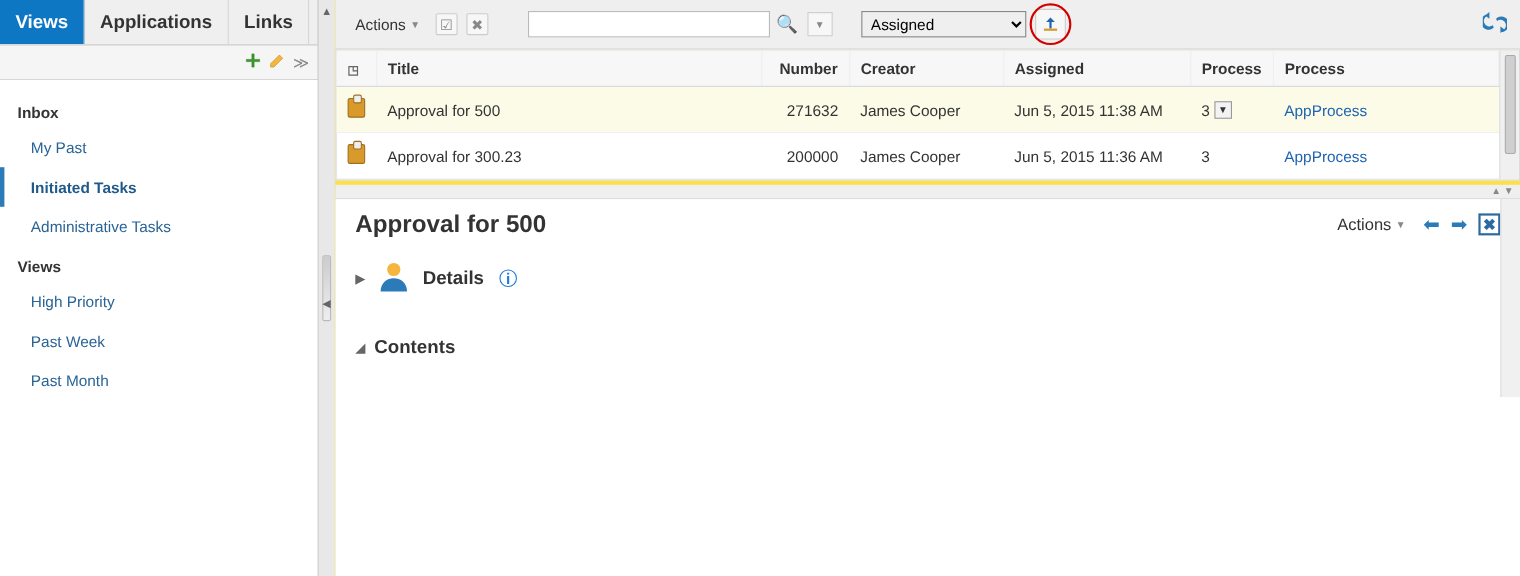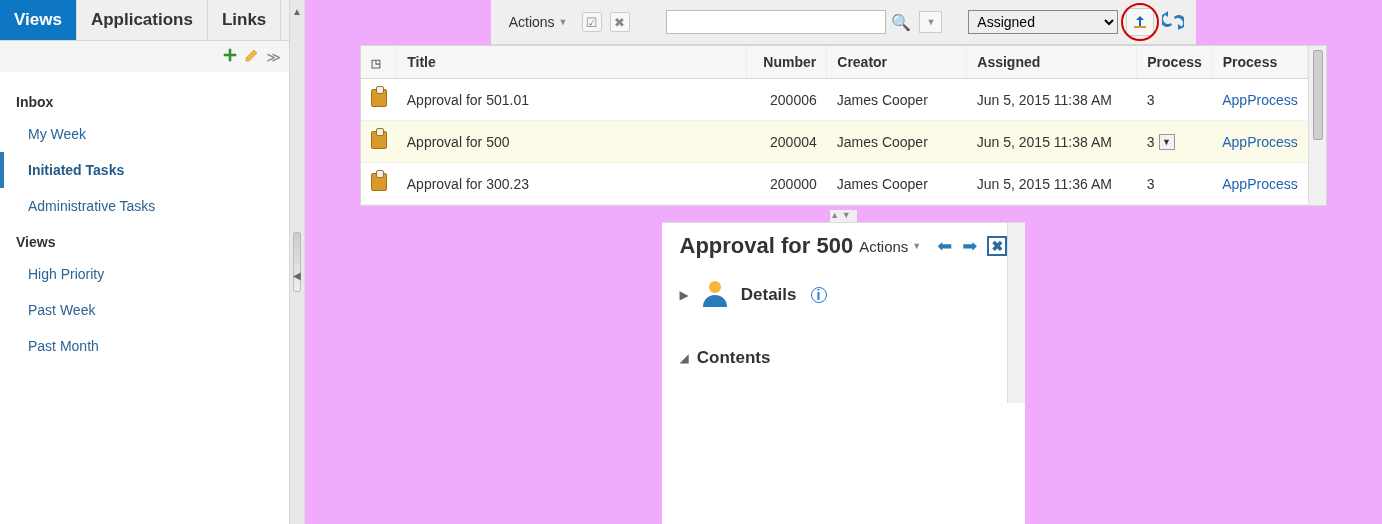--- a/index.html
+++ b/index.html
@@ -20,21 +20,21 @@
 .sidebar-item { padding: 10px 16px 10px 28px; color: #2a6496; cursor: pointer; font-size: 14px; }
 .sidebar-item.selected { font-weight: bold; border-left: 4px solid #2b7bb9; padding-left: 24px; color:#1f5a8a;}
 
 
 .splitter { width: 14px; background: #e8e8e8; position: relative; display:flex; align-items:center; justify-content:center;}
 .splitter-handle { width:8px; height:60px; background:linear-gradient(#ccc,#eee); border:1px solid #bbb; border-radius:2px;}
 .splitter-arrow { position:absolute; top:6px; font-size:10px; color:#666;}
 .splitter-arrow.right { top:270px; left:3px;}
 
 
-.main { flex: 1; display: flex; flex-direction: column; background: #f0abfc; border-left:1px solid #ddd;align-items:center;}
+.main { flex: 1; display: flex; flex-direction: column; background: #fde047; border-left:1px solid #ddd;}
 .top-toolbar { padding: 8px 12px; display: flex; align-items: center; gap: 8px; border-bottom: 1px solid #d6d6d6; background:#efefef;}
 .actions-btn { padding: 4px 6px; font-size: 14px; cursor: pointer; display:flex; align-items:center; gap:4px;}
 .actions-btn .tri { font-size:9px; color:#888;}
 .tb-icon { width:20px; height:20px; display:flex; align-items:center; justify-content:center; color:#888; border:1px solid #ccc; background:#f7f7f7; border-radius:2px; cursor:pointer;}
 .search-input { width: 220px; height:24px; border:1px solid #bbb; padding:2px 6px; background:#fff;}
 .search-icon { font-size:16px; cursor:pointer; margin-left:-2px;}
 .dd-tri { font-size:9px; color:#888; border:1px solid #ccc; padding:5px 6px; background:#f7f7f7; cursor:pointer;}
 .state-select { height:24px; border:1px solid #888; width:150px; padding:0 4px; font-size:14px; margin-left:18px;}
 .upload-btn { width:28px; height:28px; display:flex; align-items:center; justify-content:center; cursor:pointer; border:1px solid #ccc; background:#f7f7f7; border-radius:3px; position:relative;}
 .upload-circle { position:absolute; width:38px; height:38px; border:2px solid #d40000; border-radius:50%; left:-6px; top:-6px; pointer-events:none;}
@@ -94,21 +94,21 @@
       </span>
       <span class="pencil-icon">
         <svg viewBox="0 0 16 16">
             <path d="M2 11l8-8 3 3-8 8H2v-3z" fill="#f4b63f" stroke="#b8860b" stroke-width="0.5"></path>
           </svg>
       </span>
       <span class="expand-icon">≫</span>
     </div>
     <div class="sidebar-content">
       <div class="sidebar-heading">Inbox</div>
-      <div class="sidebar-item">My Week</div>
+      <div class="sidebar-item">My Past</div>
       <div class="sidebar-item selected">Initiated Tasks</div>
       <div class="sidebar-item">Administrative Tasks</div>
 
       <div class="sidebar-heading">Views</div>
       <div class="sidebar-item">High Priority</div>
       <div class="sidebar-item">Past Week</div>
       <div class="sidebar-item">Past Month</div>
     </div>
   </div>
 
@@ -157,33 +157,24 @@
             </th>
             <th style="width:350px">Title</th>
             <th class="num" style="width:80px">Number</th>
             <th style="width:140px">Creator</th>
             <th style="width:170px">Assigned</th>
             <th style="width:70px">Process</th>
             <th>Process</th>
           </tr>
         </thead>
         <tbody>
-          <tr>
-            <td class="row-icon"><span class="clip-icon"></span></td>
-            <td>Approval for 501.01</td>
-            <td class="num">200006</td>
-            <td>James Cooper</td>
-            <td>Jun 5, 2015 11:38 AM</td>
-            <td>3</td>
-            <td><span class="link">AppProcess</span></td>
-          </tr>
           <tr class="selected">
             <td class="row-icon"><span class="clip-icon"></span></td>
             <td>Approval for 500</td>
-            <td class="num">200004</td>
+            <td class="num">271632</td>
             <td>James Cooper</td>
             <td>Jun 5, 2015 11:38 AM</td>
             <td>
               <span class="prio-dd">
                 <span>3</span>
                 <span class="box">▼</span>
               </span>
             </td>
             <td><span class="link">AppProcess</span></td>
           </tr>

